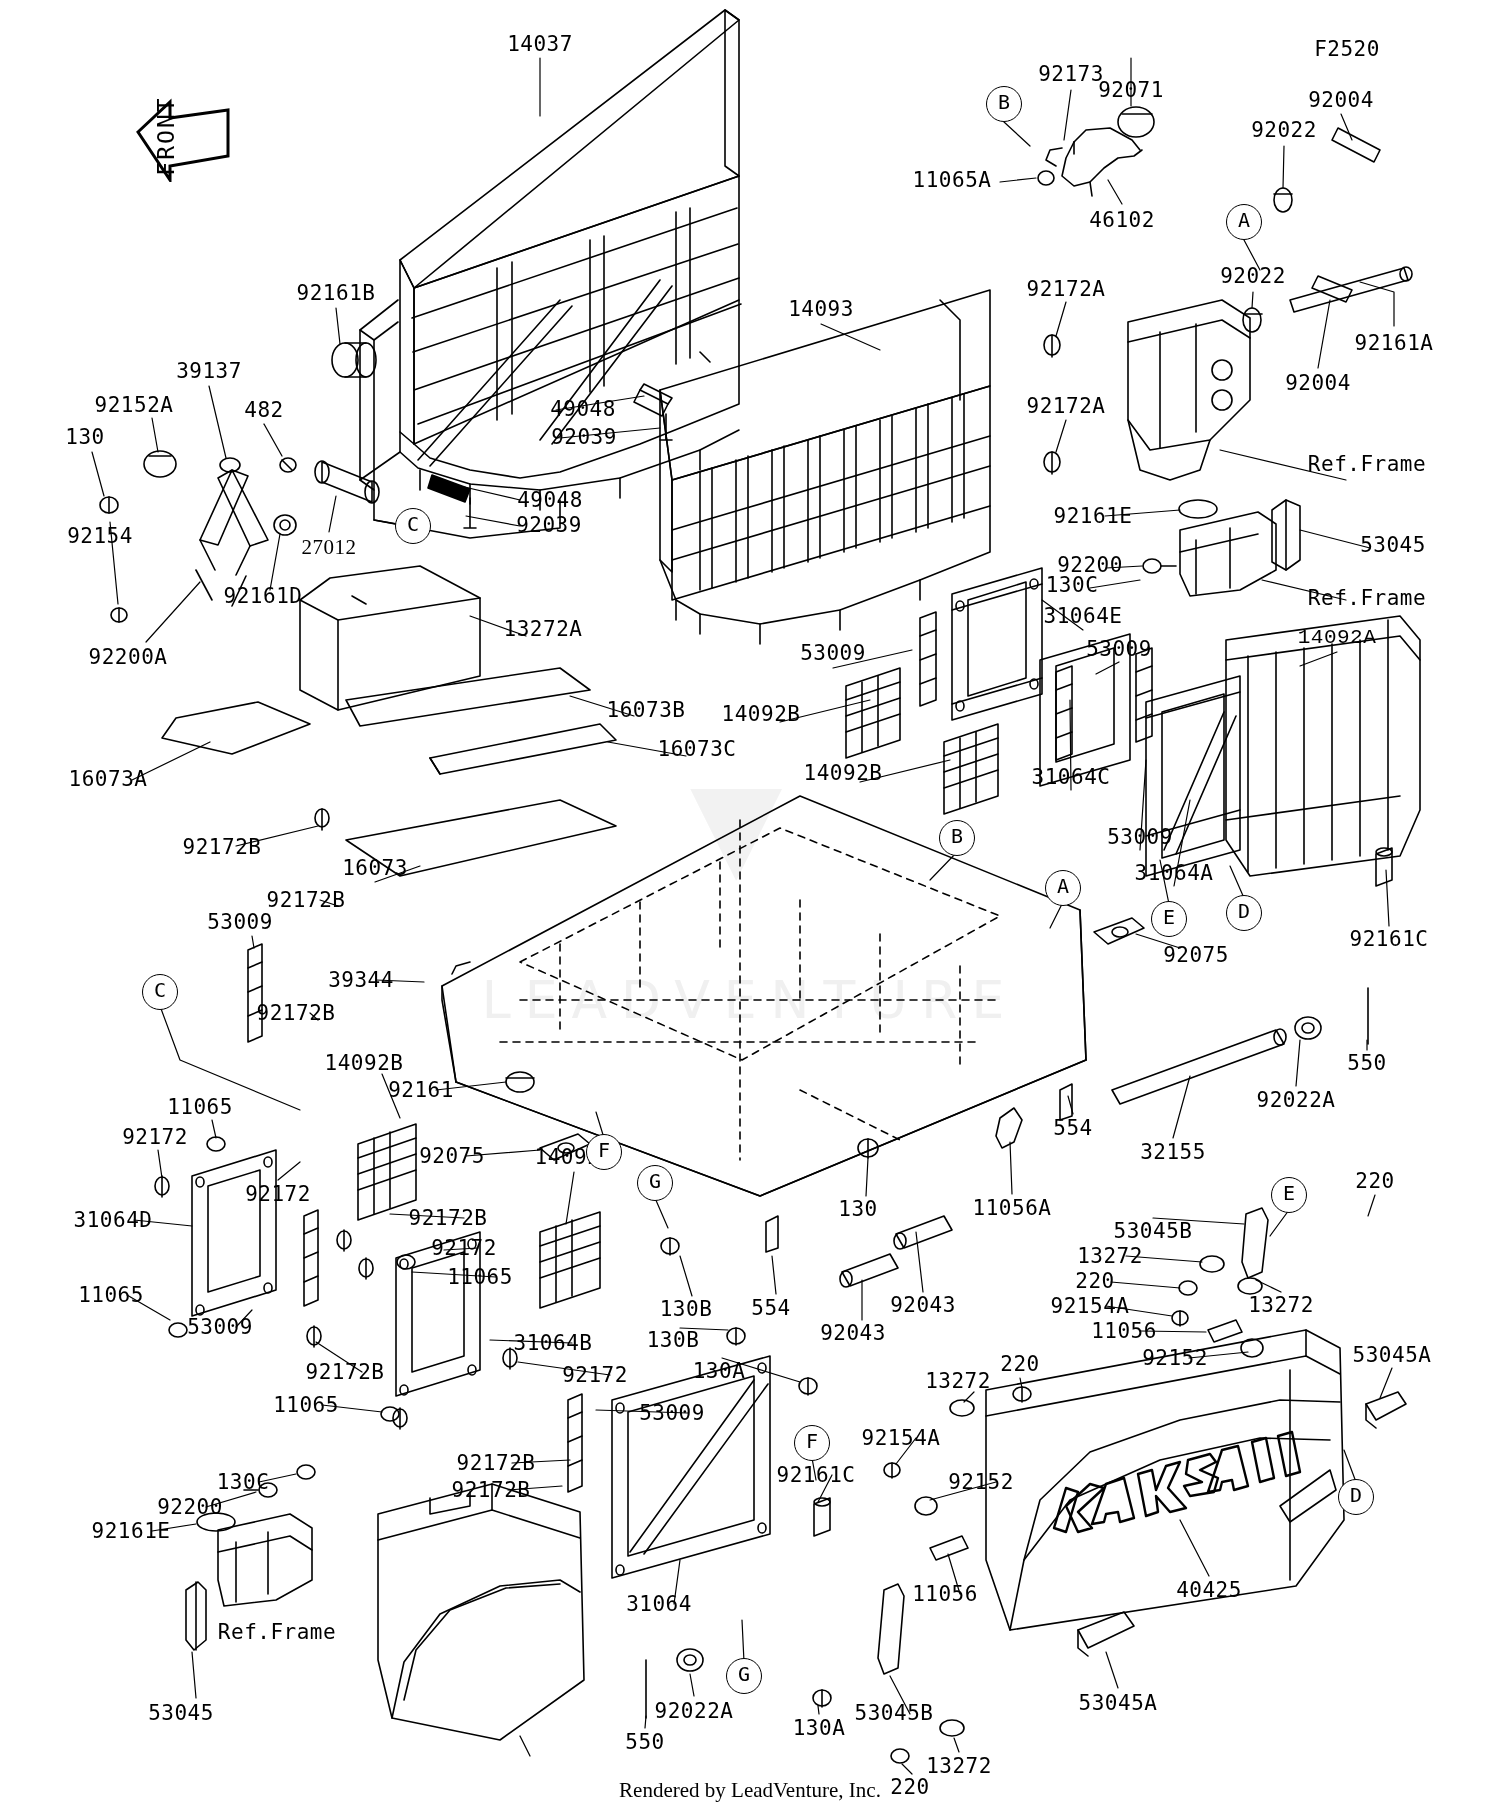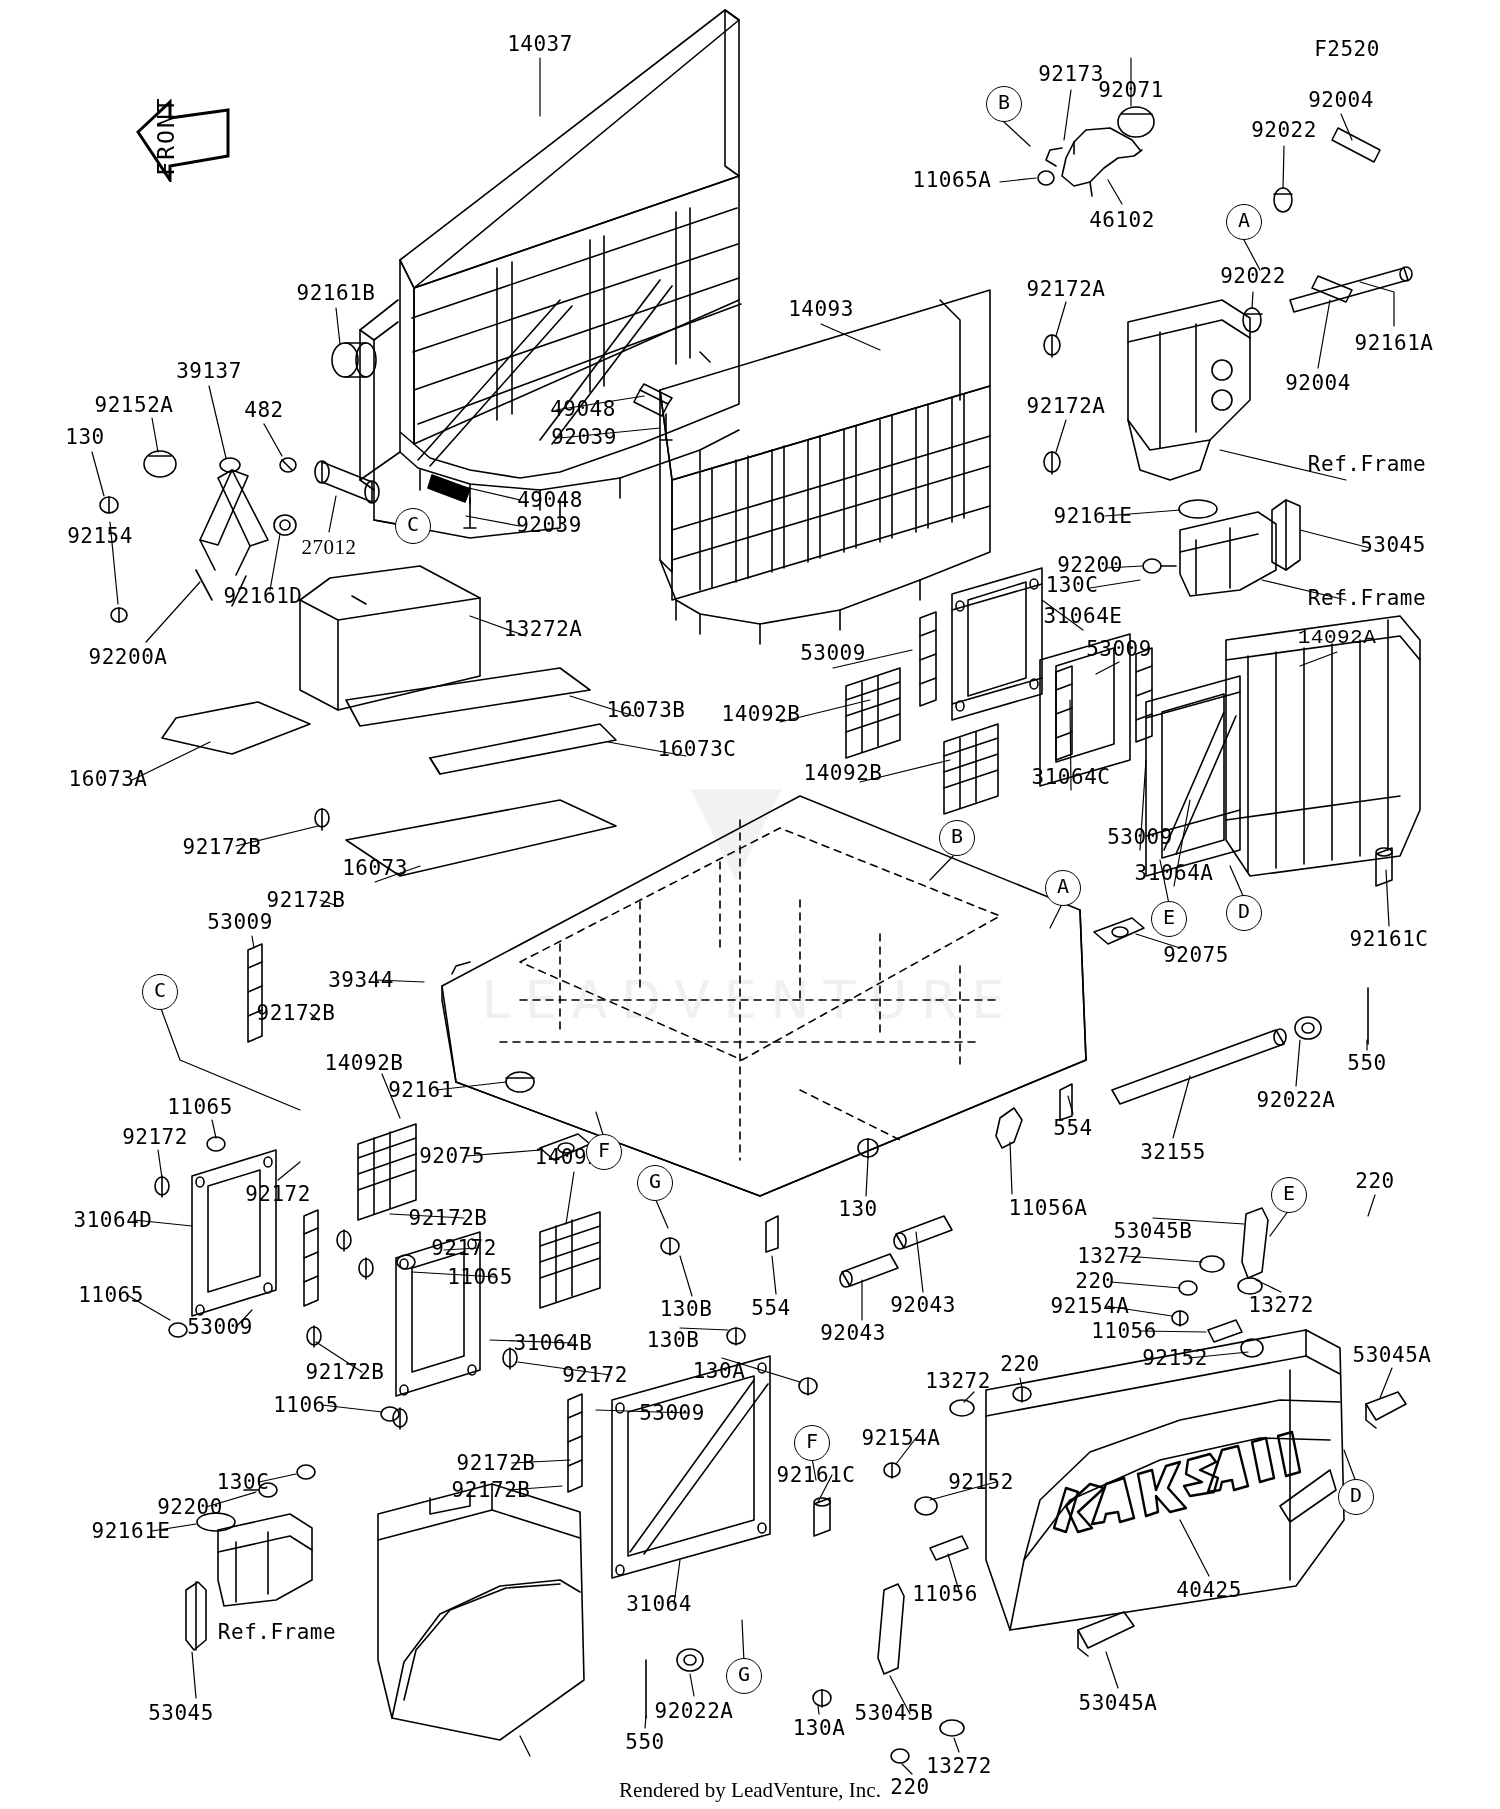--- a/index.html
+++ b/index.html
@@ -848,21 +848,21 @@
     <div class="lbl" style="left: 364px; top: 1063px;">14092B</div>
     <div class="lbl" style="left: 421px; top: 1090px;">92161</div>
     <div class="lbl" style="left: 1296px; top: 1100px;">92022A</div>
     <div class="lbl" style="left: 1073px; top: 1128px;">554</div>
     <div class="lbl" style="left: 200px; top: 1107px;">11065</div>
     <div class="lbl" style="left: 155px; top: 1137px;">92172</div>
     <div class="lbl" style="left: 1173px; top: 1152px;">32155</div>
     <div class="lbl" style="left: 452px; top: 1156px;">92075</div>
     <div class="lbl" style="left: 574px; top: 1157px;">14092B</div>
     <div class="lbl" style="left: 1375px; top: 1181px;">220</div>
-    <div class="lbl" style="left: 1012px; top: 1208px; margin-left: 36px;">11056A</div>
+    <div class="lbl" style="left: 1012px; top: 1208px;">11056A</div>
     <div class="lbl" style="left: 858px; top: 1209px;">130</div>
     <div class="lbl" style="left: 278px; top: 1194px;">92172</div>
     <div class="lbl" style="left: 113px; top: 1220px;">31064D</div>
     <div class="lbl" style="left: 448px; top: 1218px;">92172B</div>
     <div class="lbl" style="left: 464px; top: 1248px;">92172</div>
     <div class="lbl" style="left: 1153px; top: 1231px;">53045B</div>
     <div class="lbl" style="left: 1110px; top: 1256px;">13272</div>
     <div class="lbl" style="left: 480px; top: 1277px;">11065</div>
     <div class="lbl" style="left: 1095px; top: 1281px;">220</div>
     <div class="lbl" style="left: 111px; top: 1295px;">11065</div>

